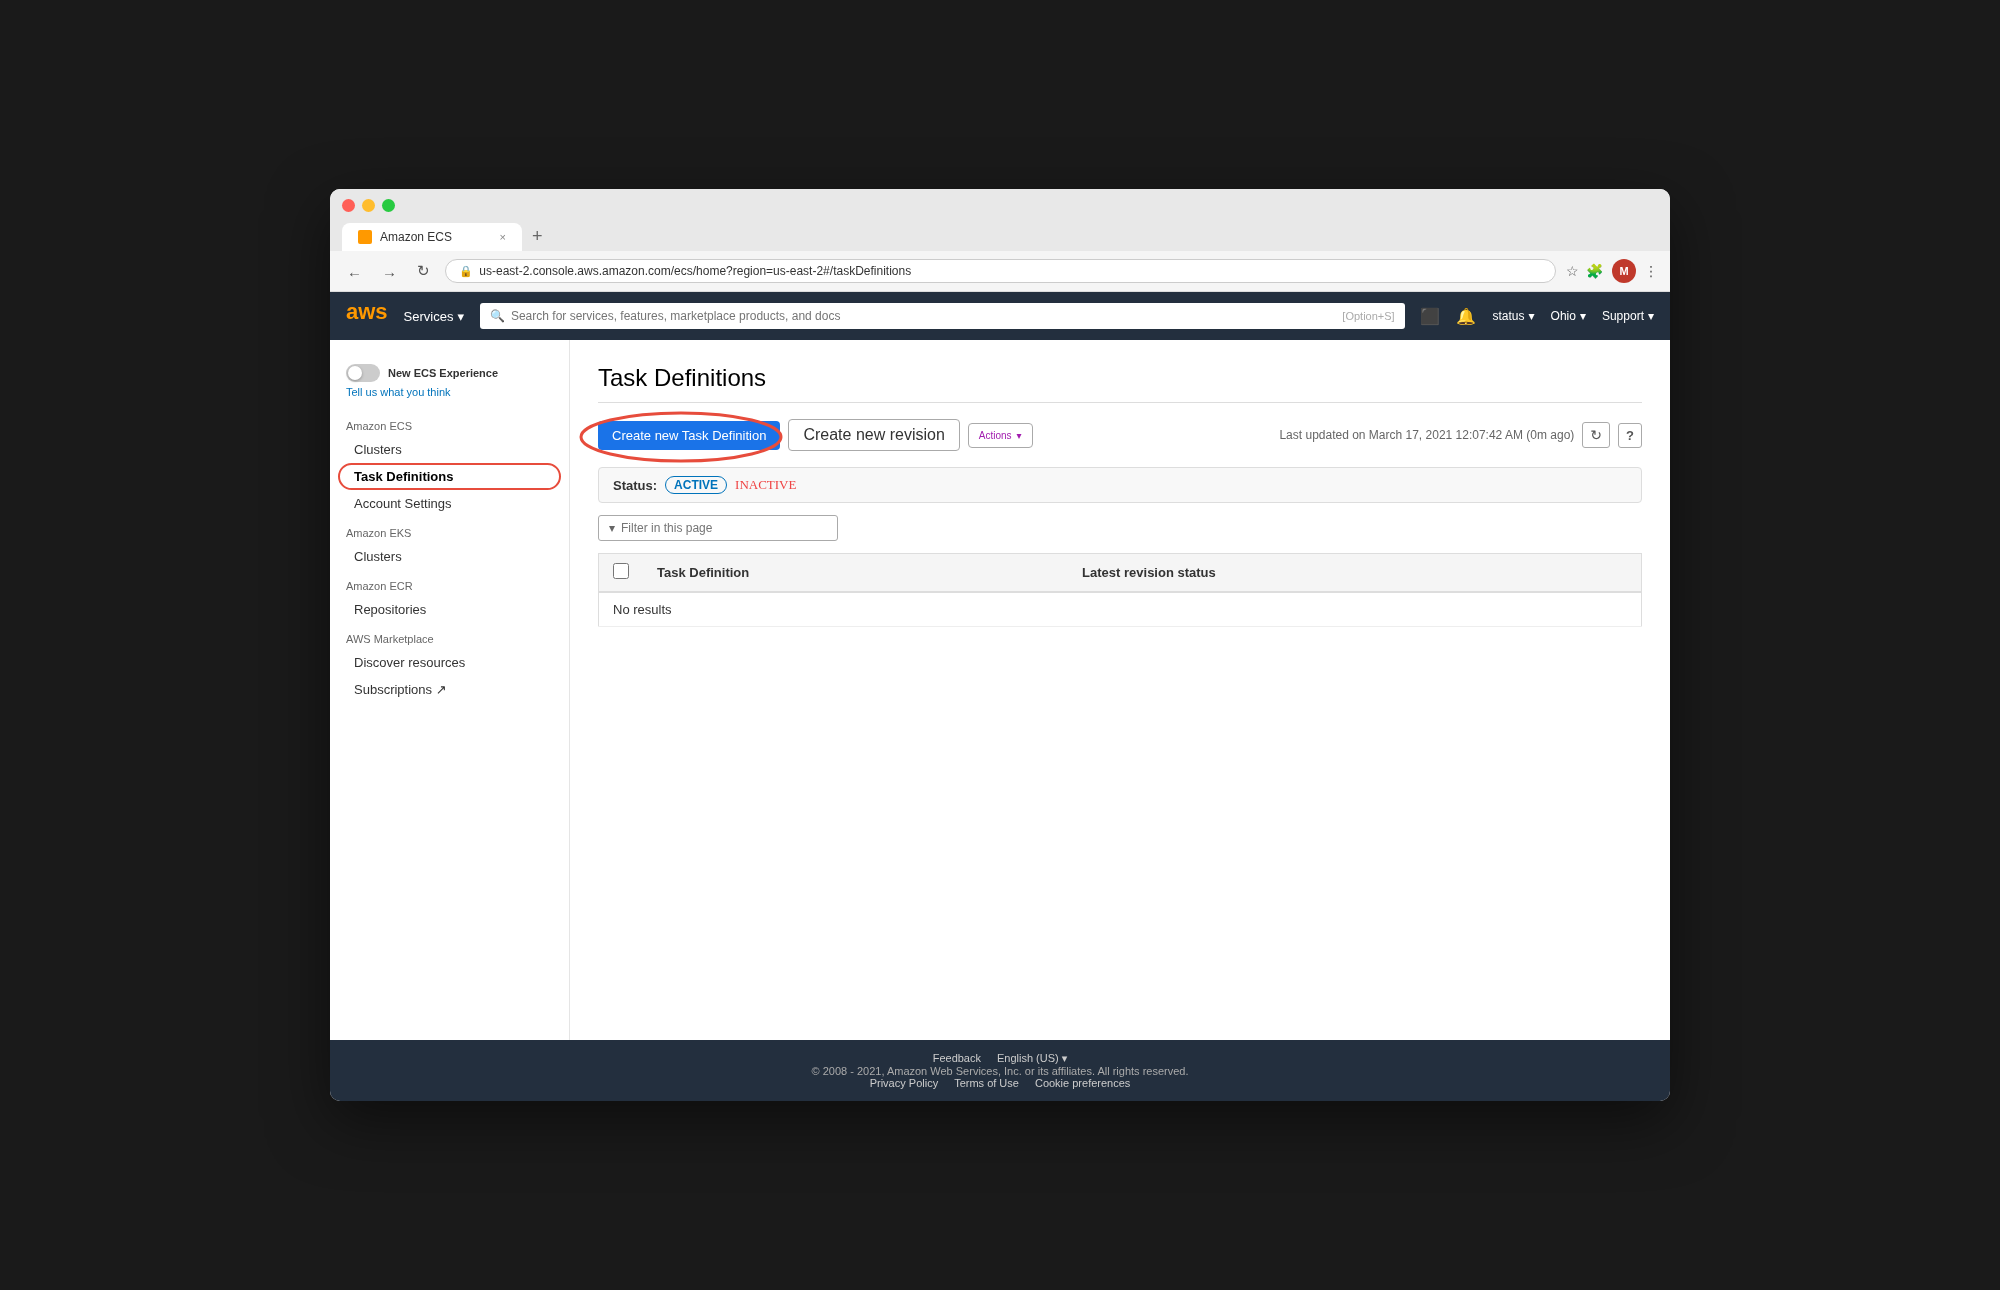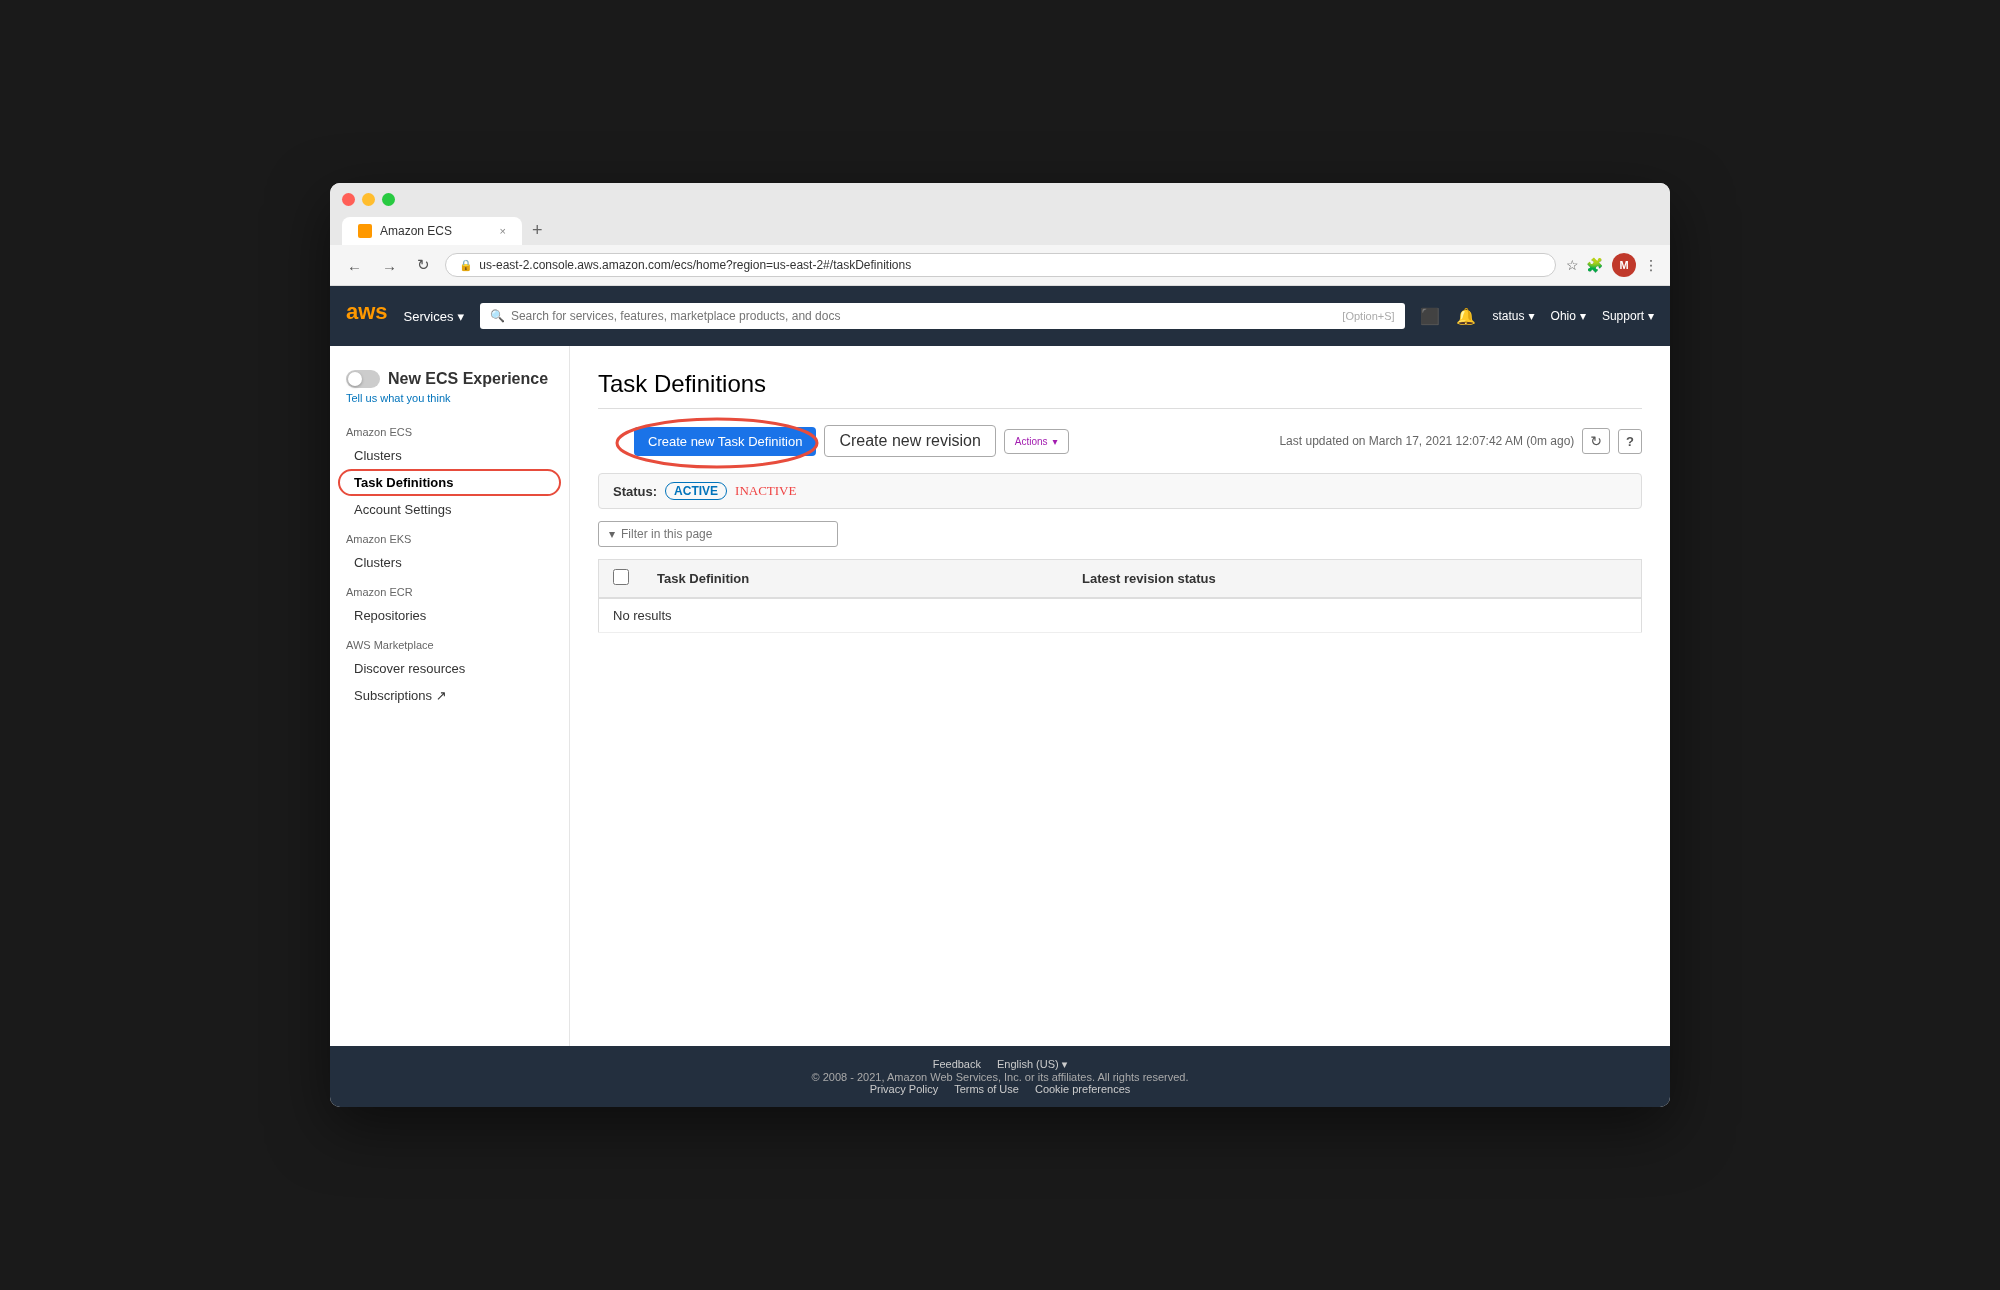--- a/index.html
+++ b/index.html
@@ -95,21 +95,21 @@
       border-radius: 50%;
       display: flex; align-items: center; justify-content: center;
       color: #fff; font-size: 11px; font-weight: bold;
     }
 
     
     .aws-topnav {
       background: #232f3e;
       padding: 0 16px;
       display: flex; align-items: center; gap: 16px;
-      height: 60px;
+      height: 48px;
     }
     .aws-logo {
       color: #ff9900;
       font-weight: bold;
       font-size: 22px;
       letter-spacing: -1px;
       font-family: 'Amazon Ember', Arial, sans-serif;
     }
     .aws-logo span { color: #fff; font-size: 10px; letter-spacing: 0; vertical-align: super; }
     .aws-services-btn {
@@ -175,21 +175,21 @@
     }
     .toggle-knob {
       width: 14px; height: 14px;
       background: #fff;
       border-radius: 50%;
       position: absolute;
       top: 2px; left: 2px;
       box-shadow: 0 1px 3px rgba(0,0,0,0.3);
     }
     .toggle-label {
-      font-size: 16px; font-weight: bold; color: #333;
+      font-size: 11px; font-weight: bold; color: #333;
     }
     .toggle-link {
       display: block; padding: 0 16px 12px;
       font-size: 11px; color: #0073bb;
       text-decoration: none;
     }
     .sidebar-section-label {
       padding: 10px 16px 4px;
       font-size: 11px; color: #666; font-weight: 500;
     }
@@ -220,21 +220,20 @@
     .page-description a { color: #0073bb; }
     .content-divider {
       border: none; border-top: 1px solid #ddd; margin-bottom: 16px;
     }
 
     
     .actions-bar {
       display: flex; align-items: center; gap: 8px;
       margin-bottom: 16px;
       flex-wrap: wrap;
-      margin-left: 36px;
     }
     .btn-primary {
       background: #1a73e8;
       color: #fff;
       border: none;
       border-radius: 4px;
       padding: 7px 14px;
       font-size: 13px;
       cursor: pointer;
       font-weight: 500;

